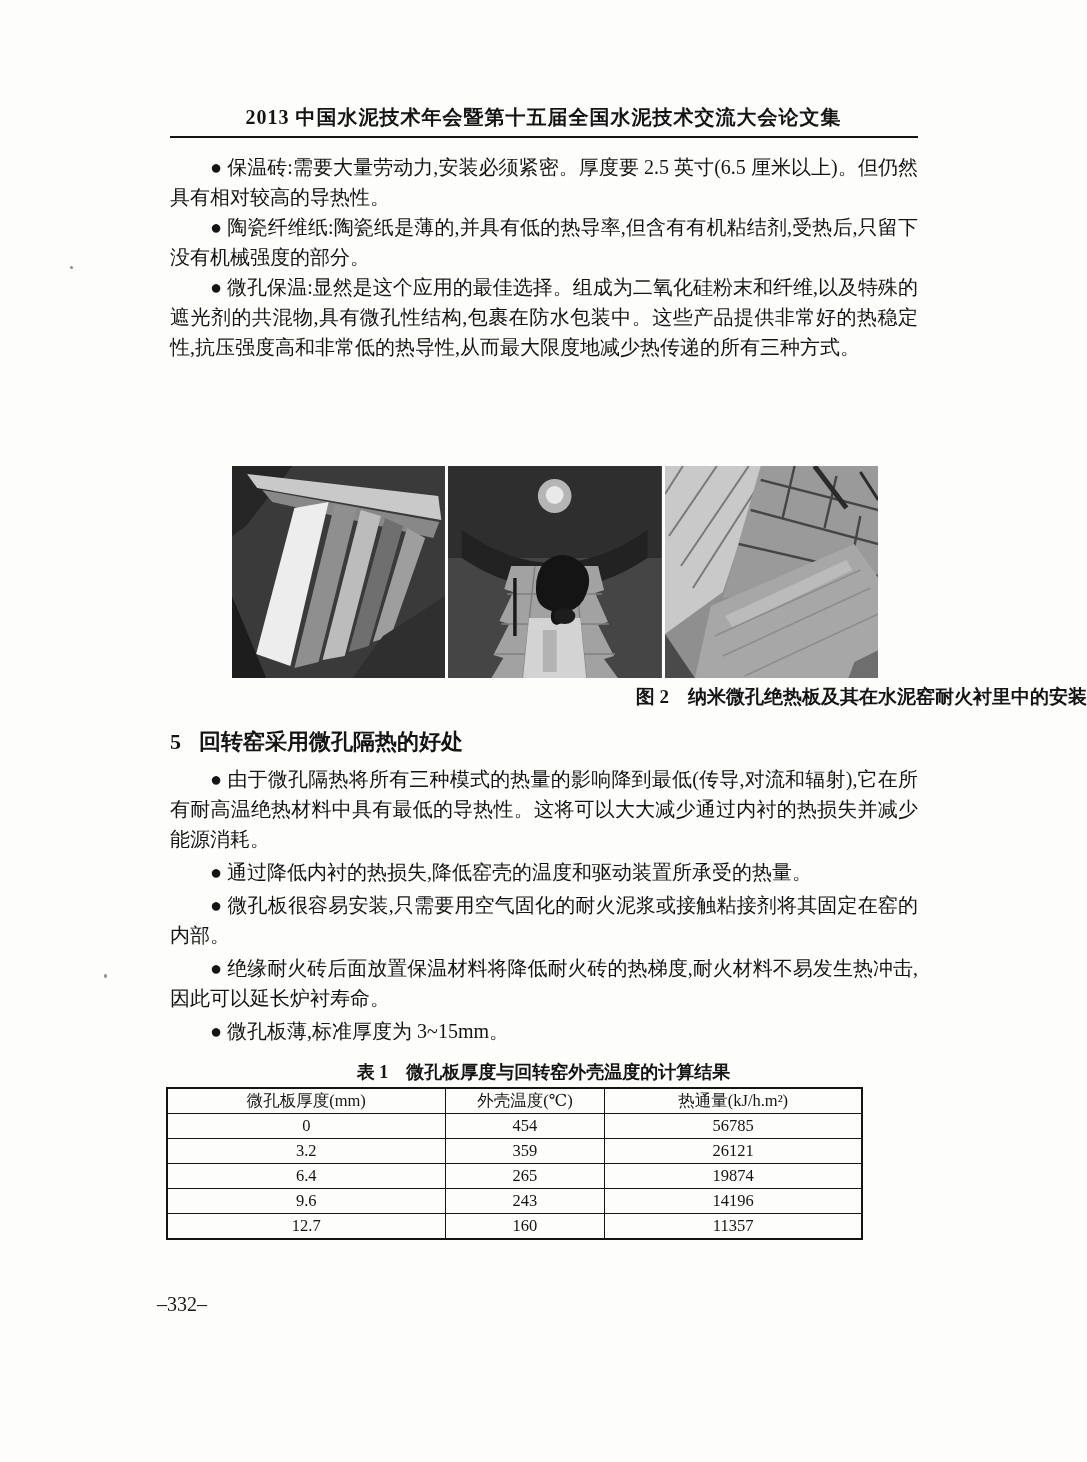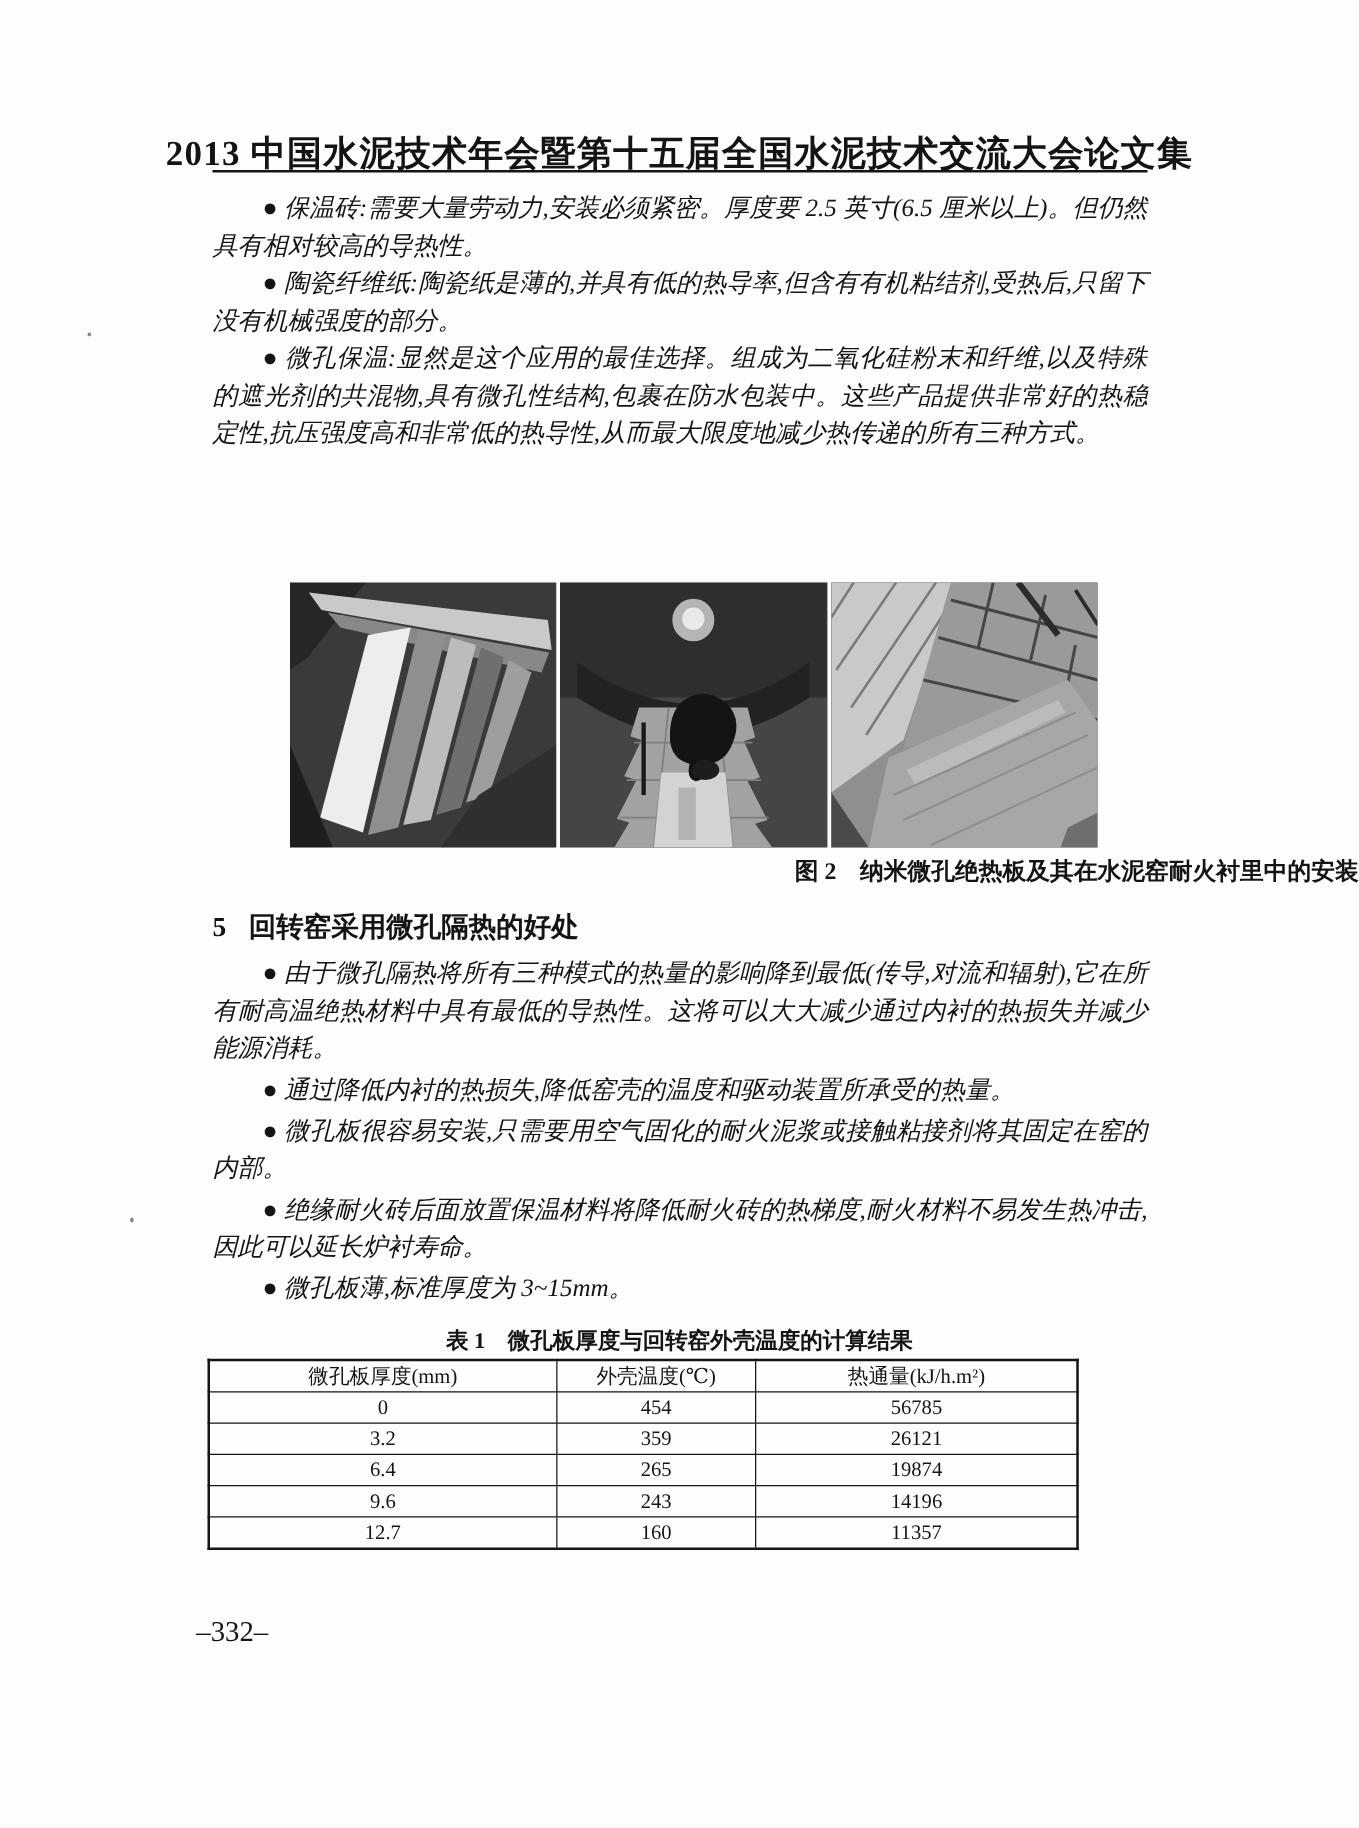--- a/index.html
+++ b/index.html
@@ -8,27 +8,27 @@
     background:#fbfbf9;
     font-family:"Liberation Serif","DejaVu Serif",serif;
     color:#141414;
     position:relative;
     overflow:hidden;
   }
   .page{position:absolute;inset:0;background:#fdfdfc;}
 
   .header-title{
     position:absolute;top:104px;left:0;width:100%;
-    text-align:center;font-size:28px;font-weight:bold;letter-spacing:1px;
+    text-align:center;font-size:20px;font-weight:bold;letter-spacing:1px;
   }
   .header-rule{
     position:absolute;top:136px;left:170px;width:748px;height:2px;background:#141414;
   }
 
-  .flow{position:absolute;left:170px;width:748px;font-size:20px;line-height:30px;font-style:italic;}
+  .flow{position:absolute;left:170px;width:748px;font-size:20px;line-height:30px;}
   .para{margin:0;text-indent:2em;text-align:justify;}
   .para.gap{margin-bottom:3px;}
 
   .figure{
     position:absolute;left:232px;top:466px;width:646px;height:212px;
     display:flex;gap:3px;
   }
   .photo{flex:1;height:212px;overflow:hidden;background:#555;}
   .photo svg{display:block;width:100%;height:100%;}
 
@@ -52,21 +52,21 @@
     font-size:16.5px;
   }
   table.data td,table.data th{
     border:1.6px solid #141414;
     text-align:center;height:24px;padding:0;font-weight:normal;
   }
   table.data{border:2.5px solid #141414;}
   col.c1{width:40%;} col.c2{width:23%;} col.c3{width:37%;}
 
   .page-number{
-    position:absolute;left:157px;top:1293px;font-size:23px;
+    position:absolute;left:157px;top:1293px;font-size:20px;
   }
 
   .artifact{position:absolute;background:#8a8a8a;border-radius:50%;}
   .a1{left:70px;top:266px;width:3px;height:3px;}
   .a2{left:104px;top:974px;width:3px;height:4px;}
 </style>
 </head>
 <body>
 
 <div class="page">

